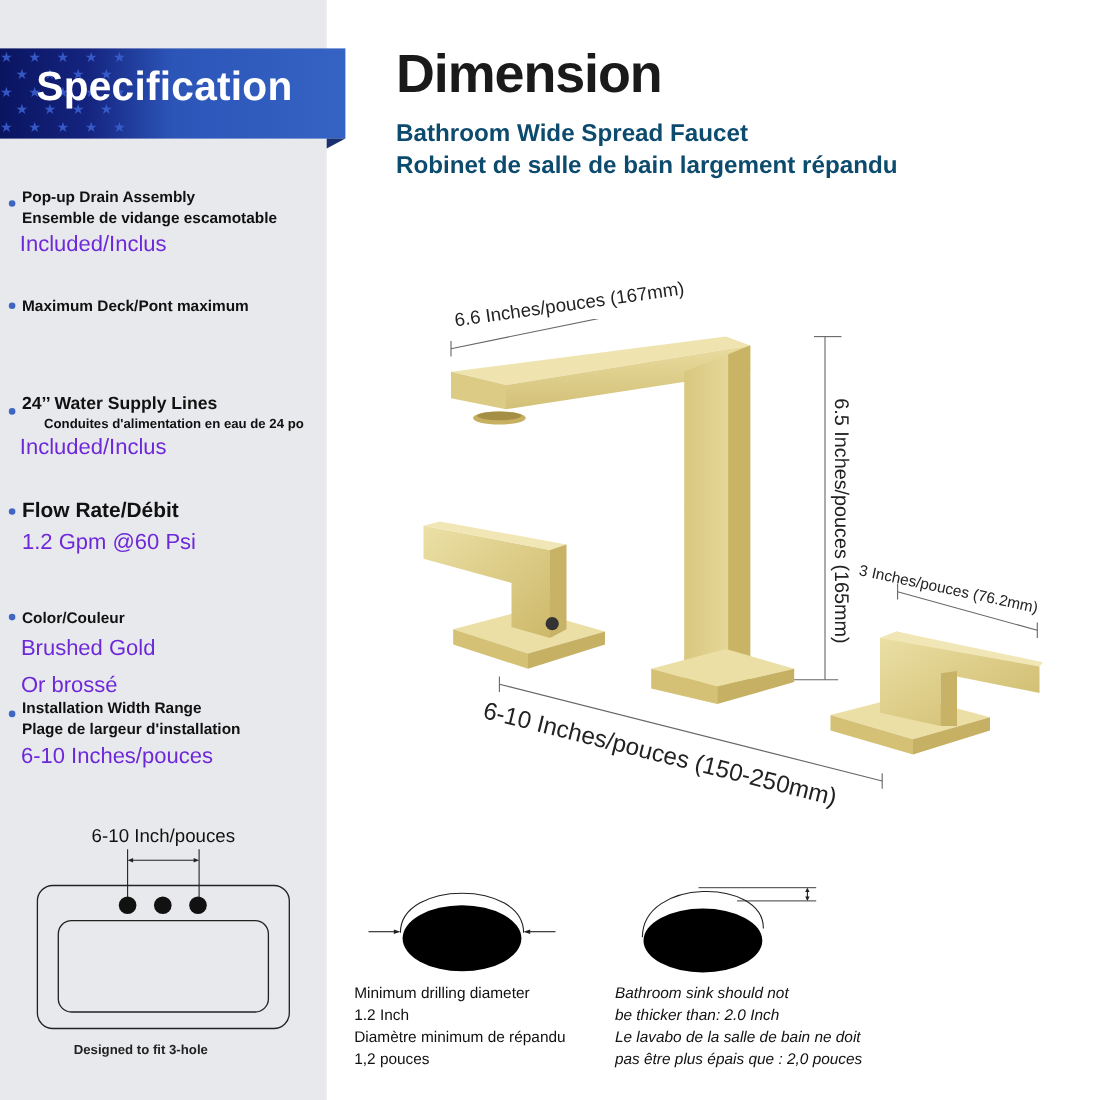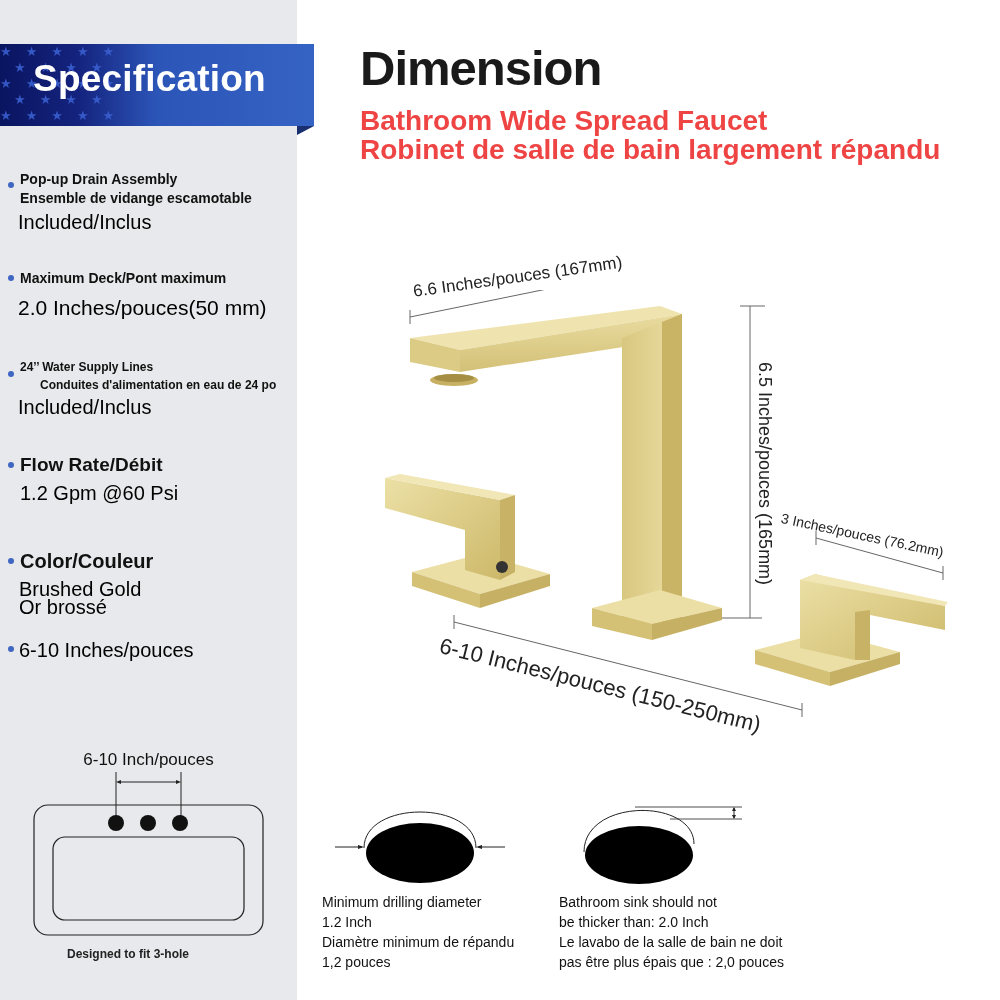--- a/index.html
+++ b/index.html
@@ -15,28 +15,28 @@
   .banner-stars { position: absolute; left: 0; top: 0; width: 150px; height: 82px; overflow: hidden;
     color: #3a5fd0; font-size: 13px; line-height: 16px; letter-spacing: 14px; opacity: 0.9; }
   .banner-stars span { display: block; white-space: nowrap; }
   .banner-stars span:nth-child(even) { padding-left: 14px; }
   .banner-title { position: absolute; left: 33px; top: 14px; font-size: 37px; font-weight: bold; color: #ffffff; letter-spacing: 0.2px; }
 
   .spec { position: absolute; left: 8px; }
   .spec .bullet { position: absolute; left: 0; width: 6px; height: 6px; border-radius: 50%; background: #3e66c2; }
   .spec .t1 { font-weight: bold; color: #111; }
   .spec .t2 { font-weight: bold; color: #111; }
-  .spec .val { color: #000000; font-size: 20px; margin-top: 3px; }
+  .spec .val { color: #6d28d9; font-size: 20px; margin-top: 3px; }
   .spec .txt { padding-left: 12px; }
 
   .sink-label { position: absolute; left: 0; width: 297px; text-align: center; font-size: 17px; color: #111; top: 750px; }
   .sink-caption { position: absolute; left: 0; width: 256px; top: 947px; text-align: center; font-size: 12px; font-weight: bold; color: #222; line-height: 14px; }
 
   .title { position: absolute; left: 360px; top: 40px; font-size: 49px; font-weight: bold; color: #1a1a1a; letter-spacing: -1px; }
-  .subtitle { position: absolute; left: 360px; top: 106px; font-size: 28px; font-weight: bold; color: #ef4444; line-height: 29px; }
+  .subtitle { position: absolute; left: 360px; top: 106px; font-size: 22px; font-weight: bold; color: #0c4a6e; line-height: 29px; }
 
   .dim { position: absolute; font-size: 17px; color: #222; white-space: nowrap; transform-origin: left top; }
 
   .note { position: absolute; font-size: 14px; color: #111; line-height: 20px; }
 </style>
 </head>
 <body>
 
 <div class="left-panel"></div>
 
@@ -59,51 +59,54 @@
     <div class="t2" style="font-size:14px;line-height:19px;">Ensemble de vidange escamotable</div>
   </div>
   <div class="val" style="padding-left:10px;">Included/Inclus</div>
 </div>
 
 <div class="spec" style="top:269px;">
   <span class="bullet" style="top:6px;"></span>
   <div class="txt">
     <div class="t1" style="font-size:14px;line-height:18px;">Maximum Deck/Pont maximum</div>
   </div>
-  <div class="val" style="padding-left:10px;margin-top:9px;font-size:21px;">2.0 Inches/pouces(50 mm)</div>
 </div>
 
 <div class="spec" style="top:358px;">
   <span class="bullet" style="top:13px;"></span>
   <div class="txt">
-    <div class="t1" style="font-size:12px;line-height:19px;">24’’ Water Supply Lines</div>
+    <div class="t1" style="font-size:16px;line-height:19px;">24’’ Water Supply Lines</div>
     <div class="t2" style="font-size:12px;line-height:16px;margin-left:20px;">Conduites d'alimentation en eau de 24 po</div>
   </div>
   <div class="val" style="padding-left:10px;">Included/Inclus</div>
 </div>
 
 <div class="spec" style="top:453px;">
   <span class="bullet" style="top:9px;"></span>
   <div class="txt">
     <div class="t1" style="font-size:19px;line-height:24px;">Flow Rate/Débit</div>
   </div>
   <div class="val" style="padding-left:12px;margin-top:5px;">1.2 Gpm @60 Psi</div>
 </div>
 
 <div class="spec" style="top:549px;">
   <span class="bullet" style="top:9px;"></span>
   <div class="txt">
-    <div class="t1" style="font-size:20px;line-height:24px;text-align:center;">Color/Couleur</div>
+    <div class="t1" style="font-size:14px;line-height:24px;">Color/Couleur</div>
   </div>
   <div class="val" style="padding-left:11px;margin-top:7px;line-height:18px;">Brushed Gold</div>
-  <div class="val" style="padding-left:11px;margin-top:0;line-height:18px;">Or brossé</div>
+  <div class="val" style="padding-left:11px;margin-top:16px;line-height:18px;">Or brossé</div>
 </div>
 
 <div class="spec" style="top:634px;">
   <span class="bullet" style="top:12px;"></span>
+  <div class="txt">
+    <div class="t1" style="font-size:14px;line-height:19px;">Installation Width Range</div>
+    <div class="t2" style="font-size:14px;line-height:19px;">Plage de largeur d'installation</div>
+  </div>
   <div class="val" style="padding-left:11px;margin-top:5px;">6-10 Inches/pouces</div>
 </div>
 
 <div class="sink-label">6-10 Inch/pouces</div>
 <svg style="position:absolute;left:0;top:730px;" width="297" height="215">
   <line x1="116" y1="42" x2="116" y2="90" stroke="#222" stroke-width="1"></line>
   <line x1="181" y1="42" x2="181" y2="90" stroke="#222" stroke-width="1"></line>
   <line x1="119" y1="52" x2="178" y2="52" stroke="#222" stroke-width="1"></line>
   <polygon points="116,52 121,50 121,54" fill="#222"></polygon>
   <polygon points="181,52 176,50 176,54" fill="#222"></polygon>
@@ -206,18 +209,18 @@
 
 <svg style="position:absolute;left:570px;top:800px;" width="180" height="90">
   <path d="M14,52 C14,-2 124,-2 124,44" fill="none" stroke="#222" stroke-width="1"></path>
   <ellipse cx="69" cy="55" rx="54" ry="29" fill="#000"></ellipse>
   <line x1="65" y1="7" x2="172" y2="7" stroke="#222" stroke-width="0.8"></line>
   <line x1="100" y1="19" x2="172" y2="19" stroke="#222" stroke-width="0.8"></line>
   <line x1="164" y1="8" x2="164" y2="18" stroke="#222"></line>
   <polygon points="164,7 162,11 166,11" fill="#222"></polygon>
   <polygon points="164,19 162,15 166,15" fill="#222"></polygon>
 </svg>
-<div class="note" style="left:559px;top:892px;">
+<div class="note" style="left:559px;top:892px;font-style:italic;">
   <div>Bathroom sink should not</div>
   <div>be thicker than: 2.0 Inch</div>
   <div>Le lavabo de la salle de bain ne doit</div>
   <div>pas être plus épais que : 2,0 pouces</div>
 </div>
 
 </body></html>

